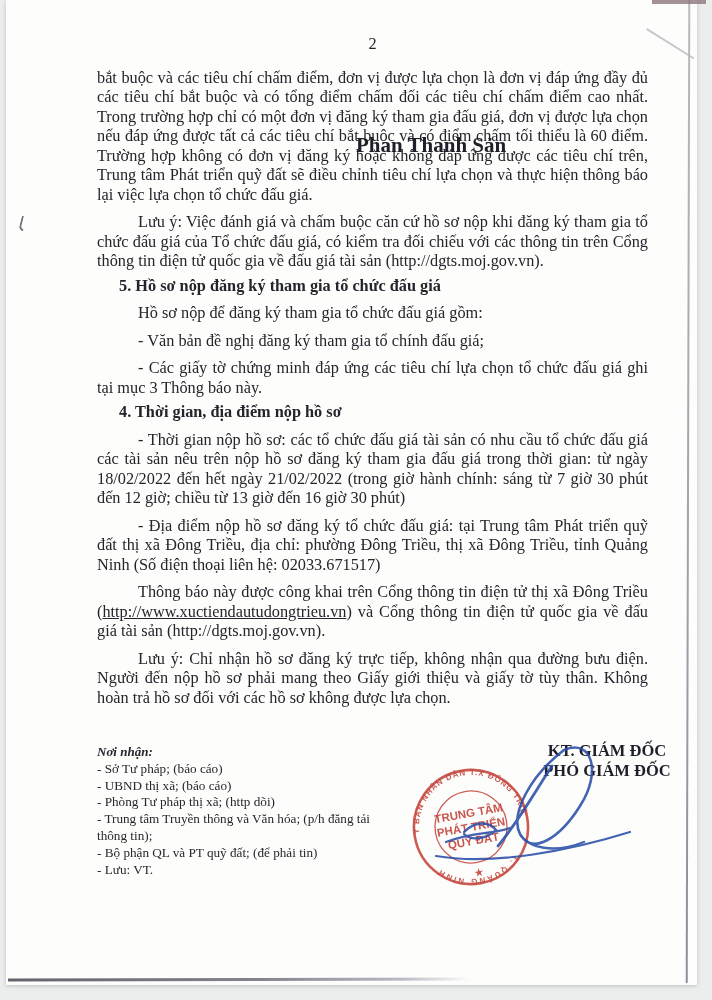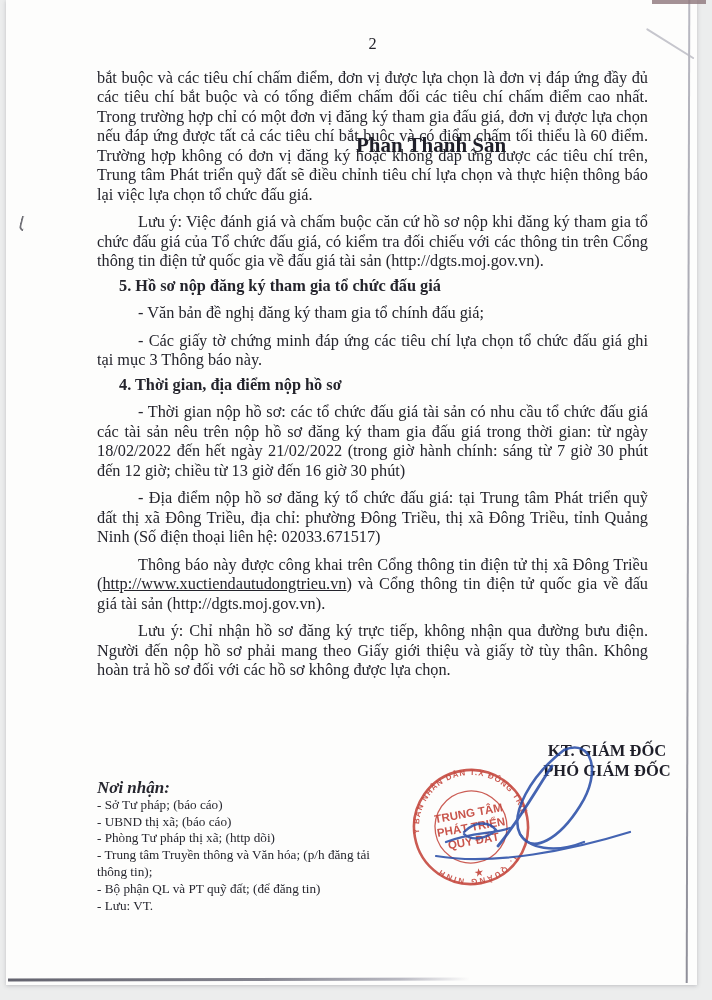--- a/index.html
+++ b/index.html
@@ -27,59 +27,60 @@
     font-size:16.3px;line-height:19.5px;color:#24242c;
   }
   .pagenum{text-align:center;margin:6px 0 14px 0;}
   p.para{margin:8px 0 4px 0;text-align:justify;text-indent:41px;}
   p.heading{margin:5px 0 5px 22px;font-weight:bold;text-indent:0;}
   .u{text-decoration:underline;}
   .squiggle{display:inline-block;vertical-align:-2px;margin-left:2px;}
   
   .footer{position:absolute;left:91px;top:741px;width:551px;}
   .recipients{position:absolute;left:0;top:3px;width:300px;font-size:13.2px;line-height:16.8px;color:#26262e;}
-  .recipients .title{font-weight:bold;font-style:italic;font-size:17px;margin-top:36px;}
+  .recipients .title{font-weight:bold;font-style:italic;font-size:13px;}
   .sigblock{position:absolute;left:350px;top:0;width:320px;text-align:center;color:#1f1f29;}
   .sig-kt{font-weight:bold;font-size:16.5px;line-height:20px;}
   .sig-role{font-weight:bold;font-size:16.5px;line-height:20px;}
   .sig-name{position:absolute;left:350px;top:133px;width:320px;text-align:left;font-weight:bold;font-size:21px;color:#1f1f29;}
   .stamp-wrap{position:absolute;left:401px;top:763px;width:128px;height:128px;transform:rotate(-10deg);opacity:.9;}
   .signature-wrap{position:absolute;left:424px;top:736px;width:212px;height:142px;}
 </style>
 </head>
 <body>
 
 <div class="photo">
   <div class="page">
 
     <div class="content">
       <div class="pagenum">2</div>
 
       <p class="para" style="text-indent:0;">bắt buộc và các tiêu chí chấm điểm, đơn vị được lựa chọn là đơn vị đáp ứng đầy đủ các tiêu chí bắt buộc và có tổng điểm chấm đối các tiêu chí chấm điểm cao nhất. Trong trường hợp chỉ có một đơn vị đăng ký tham gia đấu giá, đơn vị được lựa chọn nếu đáp ứng được tất cả các tiêu chí bắt buộc và có điểm chấm tối thiểu là 60 điểm. Trường hợp không có đơn vị đăng ký hoặc không đáp ứng được các tiêu chí trên, Trung tâm Phát triển quỹ đất sẽ điều chỉnh tiêu chí lựa chọn và thực hiện thông báo lại việc lựa chọn tổ chức đấu giá.</p>
       <p class="para">Lưu ý: Việc đánh giá và chấm buộc căn cứ hồ sơ nộp khi đăng ký tham gia tổ chức đấu giá của Tổ chức đấu giá, có kiểm tra đối chiếu với các thông tin trên Cổng thông tin điện tử quốc gia về đấu giá tài sản (http://dgts.moj.gov.vn).</p>
       <p class="heading">5. Hồ sơ nộp đăng ký tham gia tổ chức đấu giá</p>
+      <p class="para">Hồ sơ nộp để đăng ký tham gia tổ chức đấu giá gồm:</p>
       <p class="para">- Văn bản đề nghị đăng ký tham gia tổ chính đấu giá;</p>
       <p class="para">- Các giấy tờ chứng minh đáp ứng các tiêu chí lựa chọn tổ chức đấu giá ghi tại mục 3 Thông báo này.</p>
       <p class="heading">4. Thời gian, địa điểm nộp hồ sơ</p>
       <p class="para">- Thời gian nộp hồ sơ: các tổ chức đấu giá tài sản có nhu cầu tổ chức đấu giá các tài sản nêu trên nộp hồ sơ đăng ký tham gia đấu giá trong thời gian: từ ngày 18/02/2022 đến hết ngày 21/02/2022 (trong giờ hành chính: sáng từ 7 giờ 30 phút đến 12 giờ; chiều từ 13 giờ đến 16 giờ 30 phút)</p>
       <p class="para">- Địa điểm nộp hồ sơ đăng ký tổ chức đấu giá: tại Trung tâm Phát triển quỹ đất thị xã Đông Triều, địa chỉ: phường Đông Triều, thị xã Đông Triều, tỉnh Quảng Ninh (Số điện thoại liên hệ: 02033.671517)</p>
       <p class="para">
         <span>Thông báo này được công khai trên Cổng thông tin điện tử thị xã Đông Triều (</span><span class="u">http://www.xuctiendautudongtrieu.vn</span><span>) và Cổng thông tin điện tử quốc gia về đấu giá tài sản (http://dgts.moj.gov.vn).</span>
       </p>
       <p class="para">Lưu ý: Chỉ nhận hồ sơ đăng ký trực tiếp, không nhận qua đường bưu điện. Người đến nộp hồ sơ phải mang theo Giấy giới thiệu và giấy tờ tùy thân. Không hoàn trả hồ sơ đối với các hồ sơ không được lựa chọn.</p>
     </div>
 
     <div class="footer">
       <div class="recipients">
         <div class="title">Nơi nhận:</div>
         <div>- Sở Tư pháp; (báo cáo)</div>
         <div>- UBND thị xã; (báo cáo)</div>
         <div>- Phòng Tư pháp thị xã; (http dõi)</div>
         <div>- Trung tâm Truyền thông và Văn hóa; (p/h đăng tải thông tin);</div>
-        <div>- Bộ phận QL và PT quỹ đất; (để đăng tin)</div>
+        <div>- Bộ phận QL và PT quỹ đất; (để phải tin)</div>
         <div>- Lưu: VT.</div>
       </div>
       <div class="sigblock">
         <div class="sig-kt">KT. GIÁM ĐỐC</div>
         <div class="sig-role">PHÓ GIÁM ĐỐC</div>
       </div>
     </div>
 
     <div class="stamp-wrap">
       <svg width="128" height="128" viewBox="0 0 128 128">

